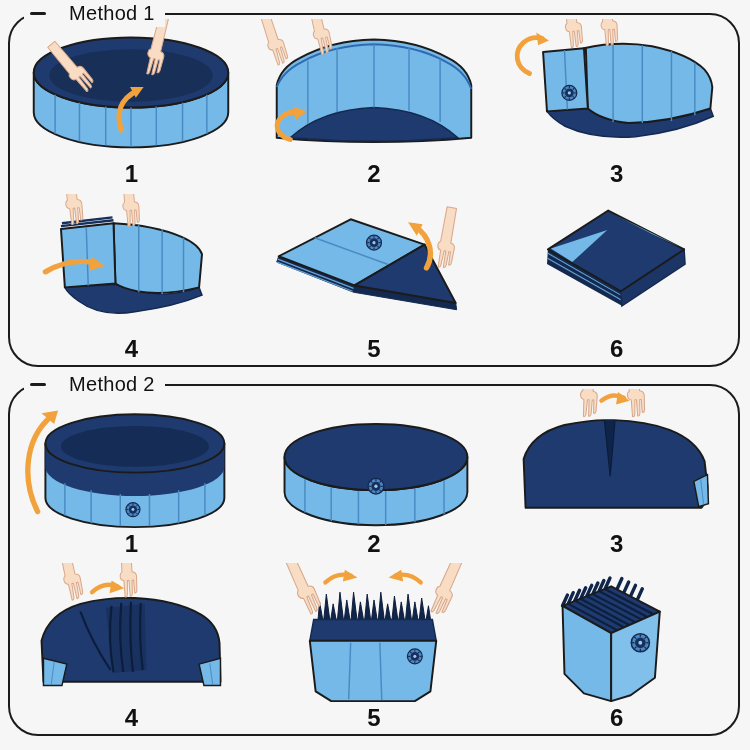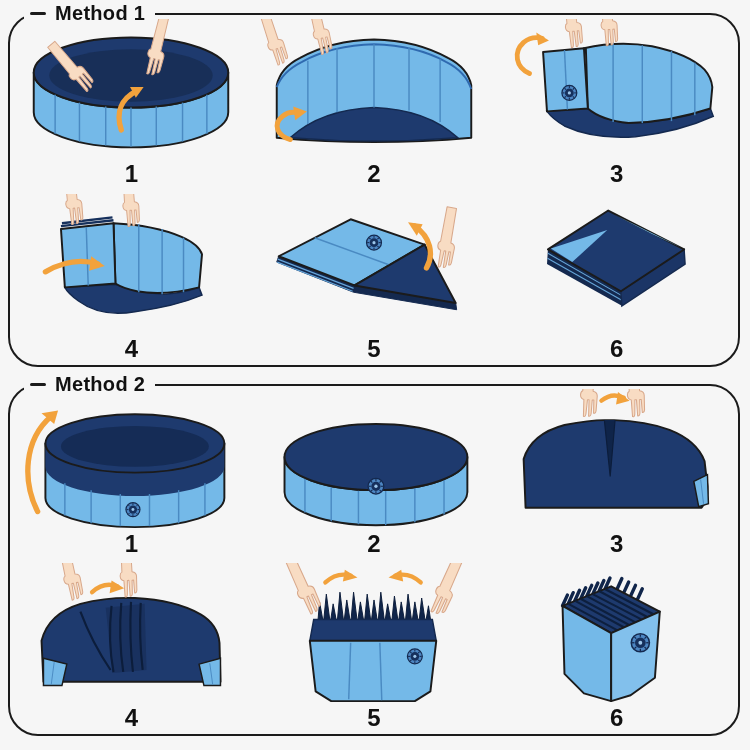--- a/index.html
+++ b/index.html
@@ -11,23 +11,23 @@
   }
   .panel{
     position:absolute;left:8px;width:732px;
     border:2.5px solid #1b1b1b;border-radius:30px;
     background:#f6f6f6;box-sizing:border-box;
   }
   #panel1{top:13px;height:354px;}
   #panel2{top:384px;height:352px;}
   .panel-title{
     position:absolute;top:-16px;left:14px;
-    display:flex;align-items:center;gap:9px;
+    display:flex;align-items:center;gap:23px;
     background:#f6f6f6;padding:0 10px 0 6px;
-    font-weight:700;font-size:20px;line-height:28px;color:#111;
+    font-weight:400;font-size:20px;line-height:28px;color:#111;
     letter-spacing:.3px;
   }
   .dash{width:16px;height:3px;background:#1b1b1b;border-radius:2px;}
   .grid{
     display:grid;width:100%;height:100%;
     grid-template-columns:repeat(3,1fr);
     grid-template-rows:1fr 1fr;
   }
   .cell{
     display:flex;flex-direction:column;align-items:center;

